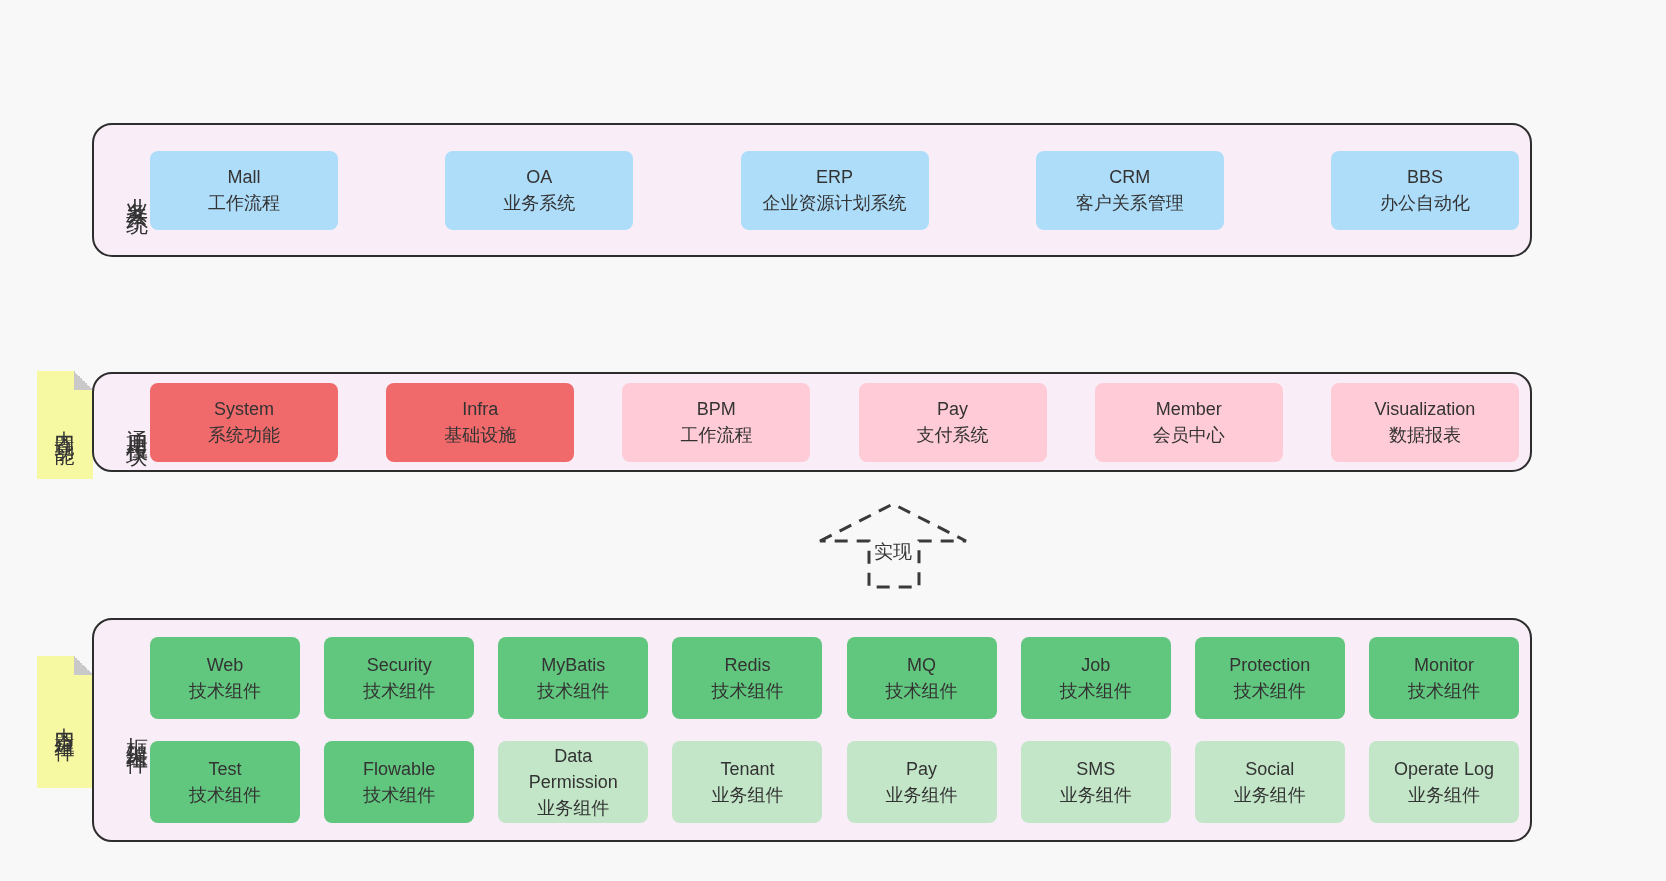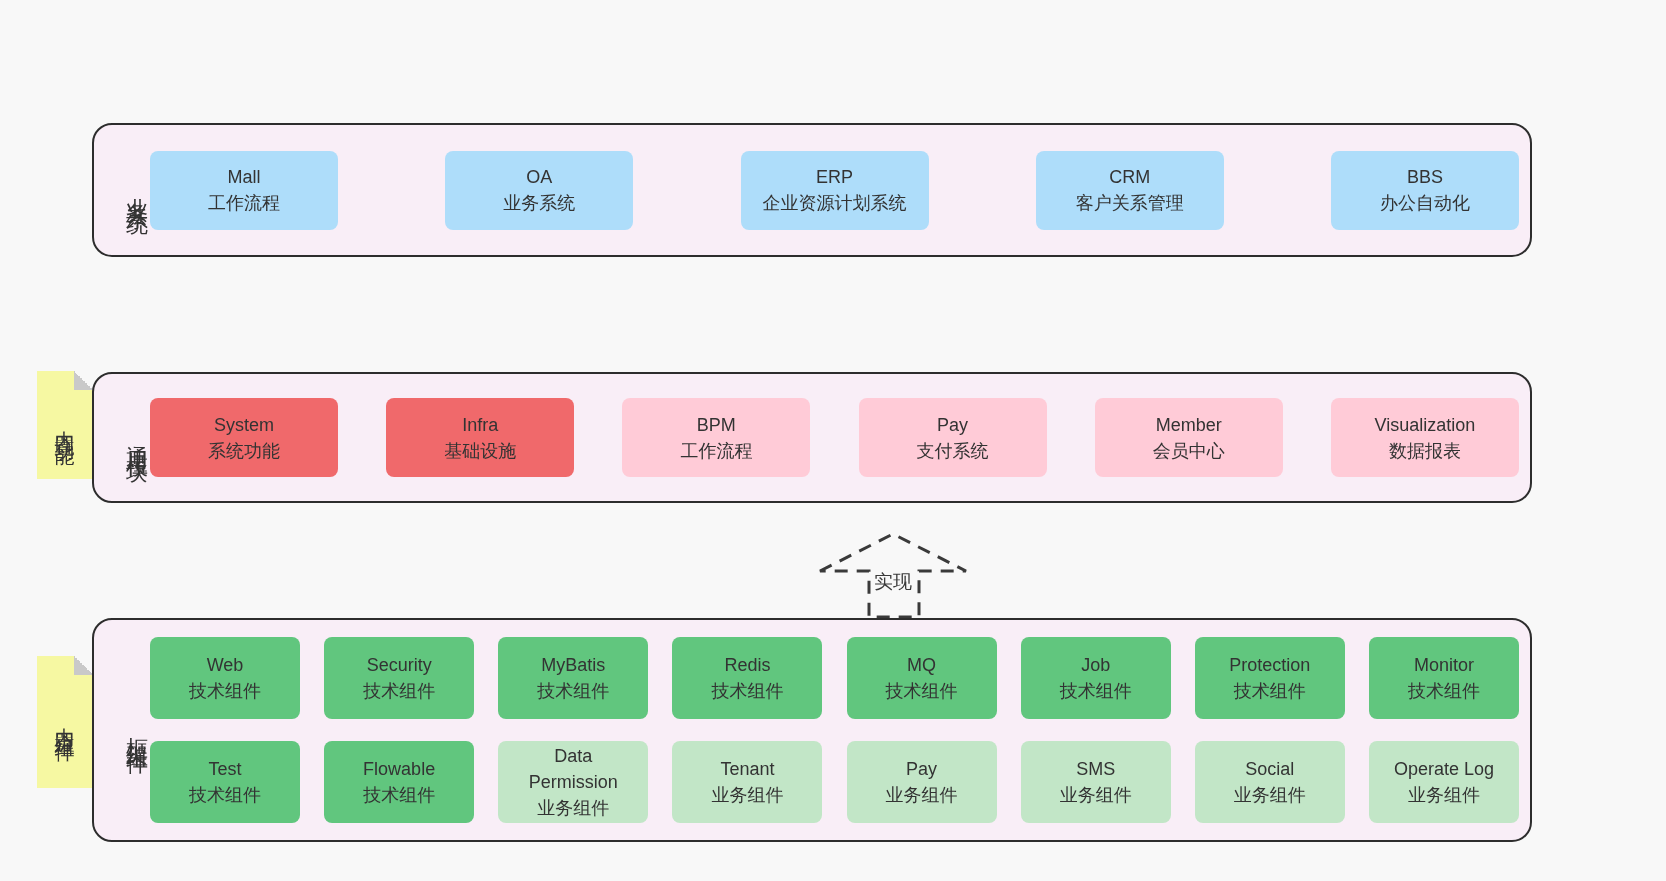--- a/index.html
+++ b/index.html
@@ -96,21 +96,21 @@
         </div>
       </div>
   </section>
 
 
   <div class="sticky" style="left:37px;top:371px;height:108px;">
     <i class="fold"></i>
     <span class="sticky-label">内置功能</span>
   </div>
 
-  <section class="band cols-6" style="top:372px;height:131px;">
+  <section class="band cols-6" style="top:372px;height:100px;">
     <div class="band-label">通用模块</div>
     <div class="rows">
         <div class="row">
           <div class="box red">
             <div class="box-name">System</div>
             <div class="box-desc">系统功能</div>
           </div>
           <div class="box red">
             <div class="box-name">Infra</div>
             <div class="box-desc">基础设施</div>
@@ -128,21 +128,21 @@
             <div class="box-desc">会员中心</div>
           </div>
           <div class="box pink">
             <div class="box-name">Visualization</div>
             <div class="box-desc">数据报表</div>
           </div>
         </div>
       </div>
   </section>
 
-  <div class="arrow" style="left:813px;top:528px;">
+  <div class="arrow" style="left:813px;top:498px;">
     <svg width="160" height="100" viewBox="0 0 160 100">
       <path d="M7,43 L80,6 L153,43 L106,43 L106,89 L56,89 L56,43 Z"></path>
     </svg>
     <span class="arrow-label">实现</span>
   </div>
 
   <div class="sticky" style="left:37px;top:656px;height:132px;">
     <i class="fold"></i>
     <span class="sticky-label">内置组件</span>
   </div>

